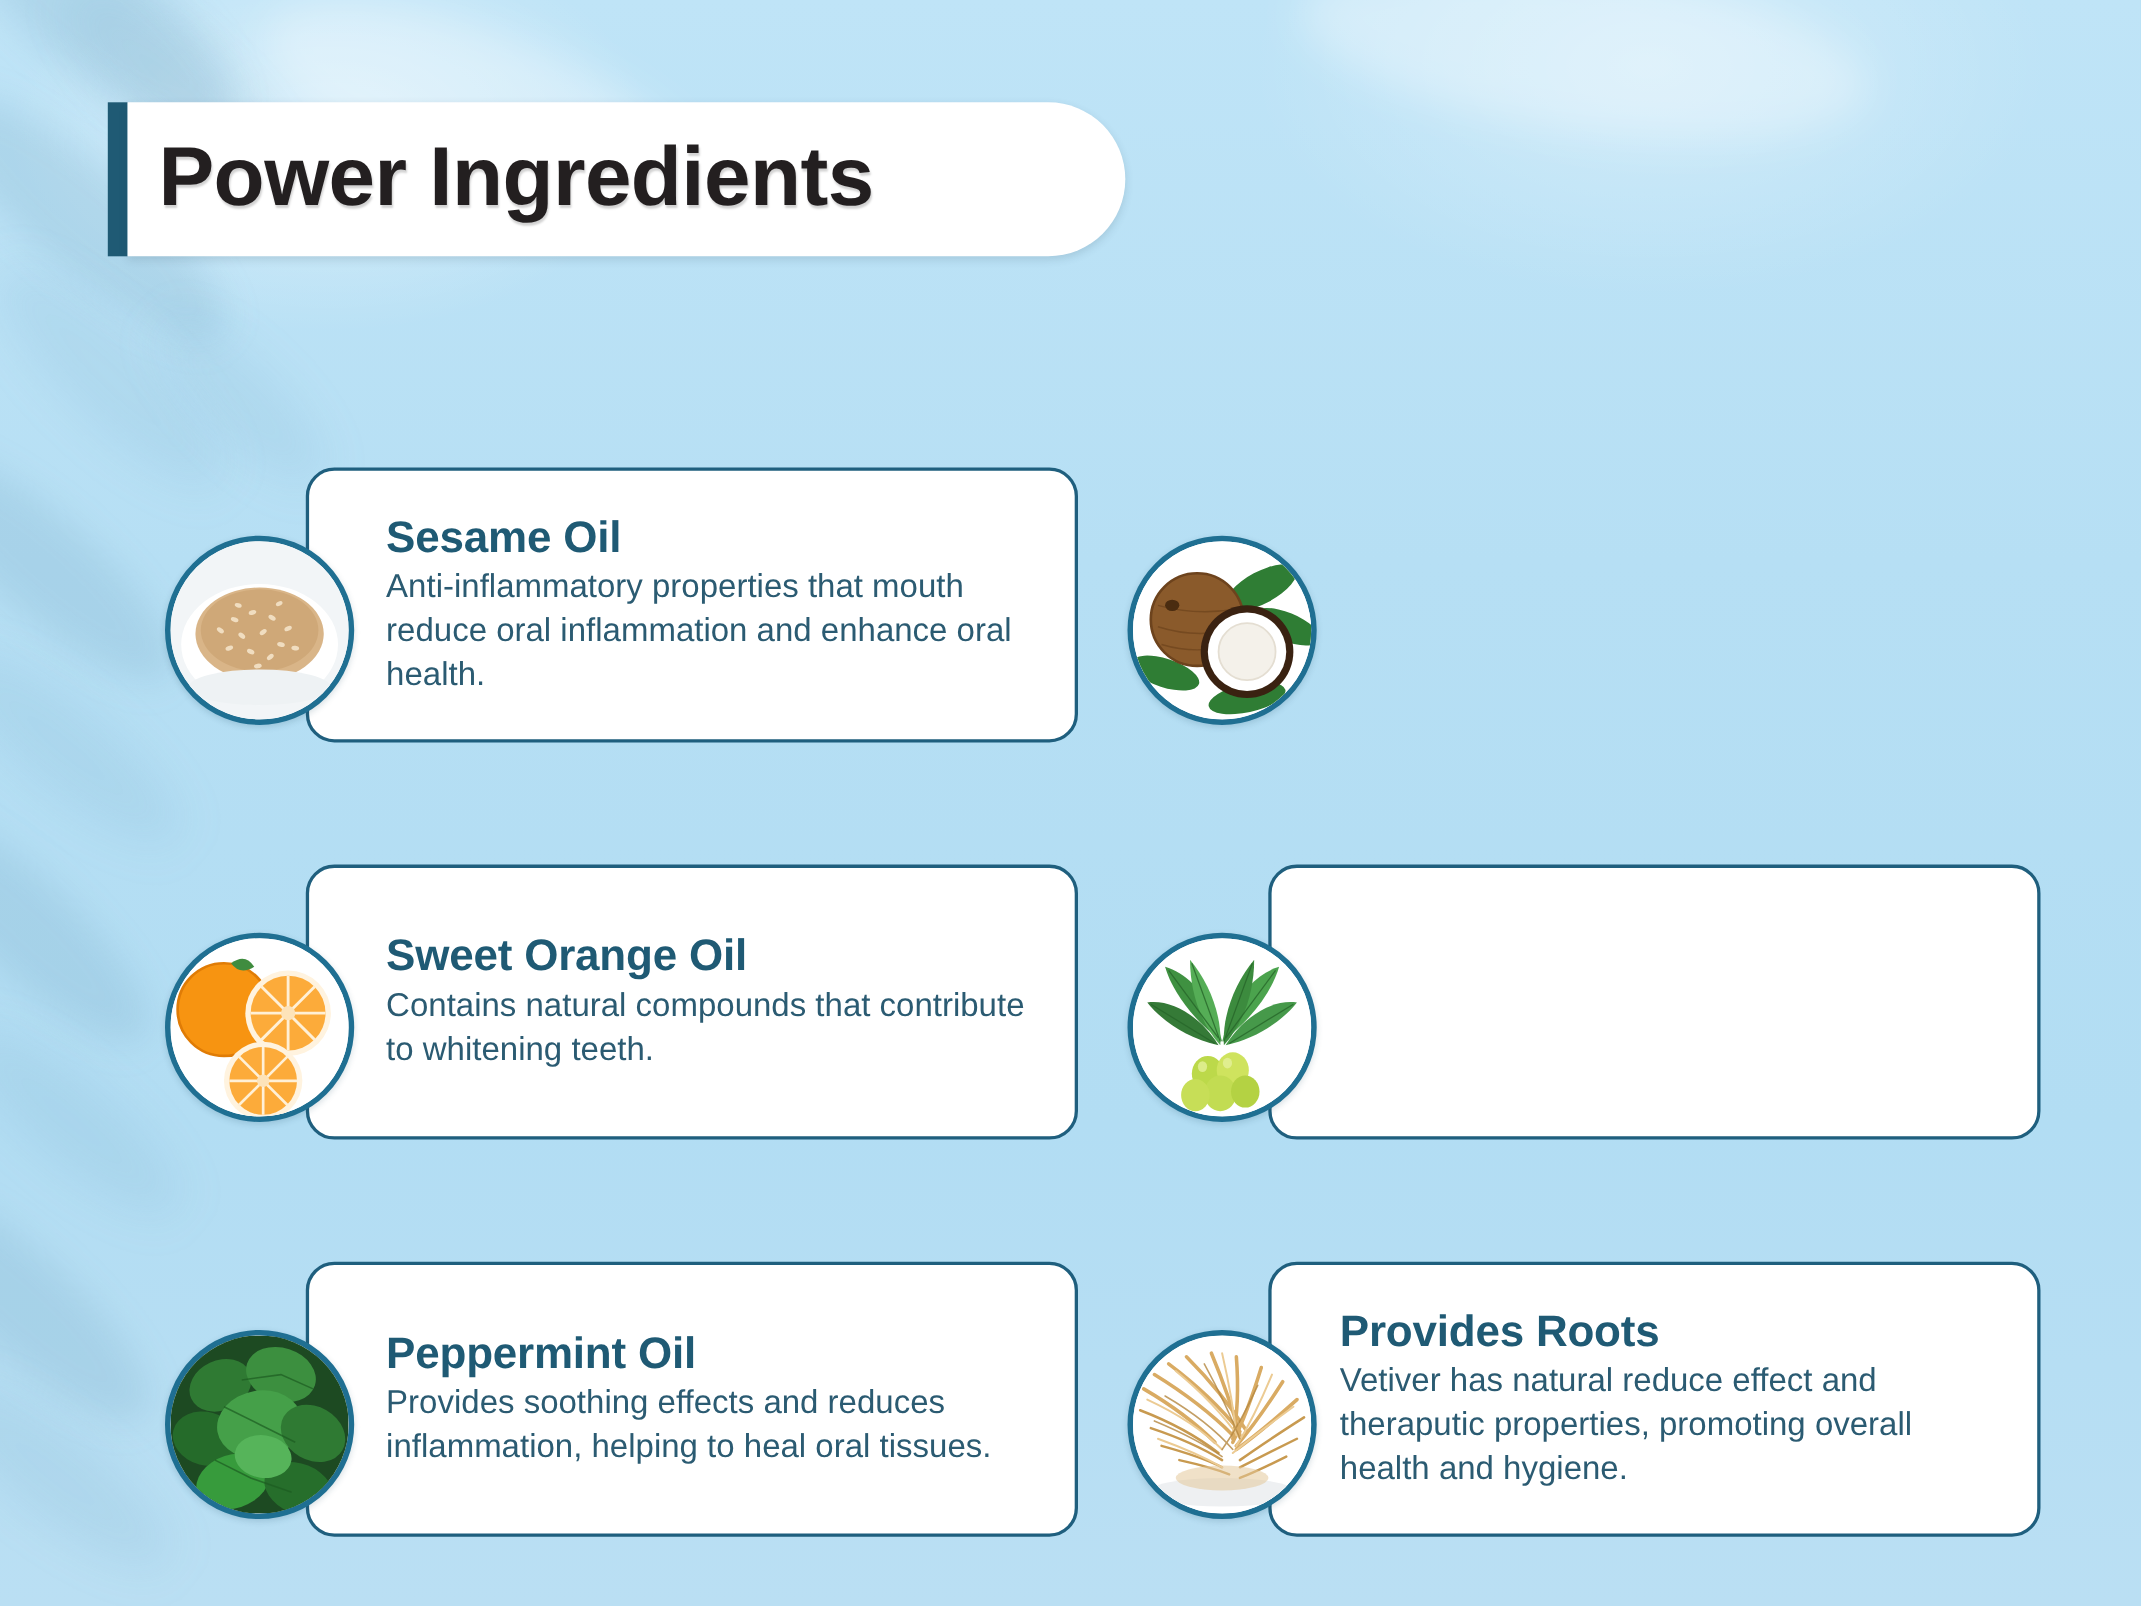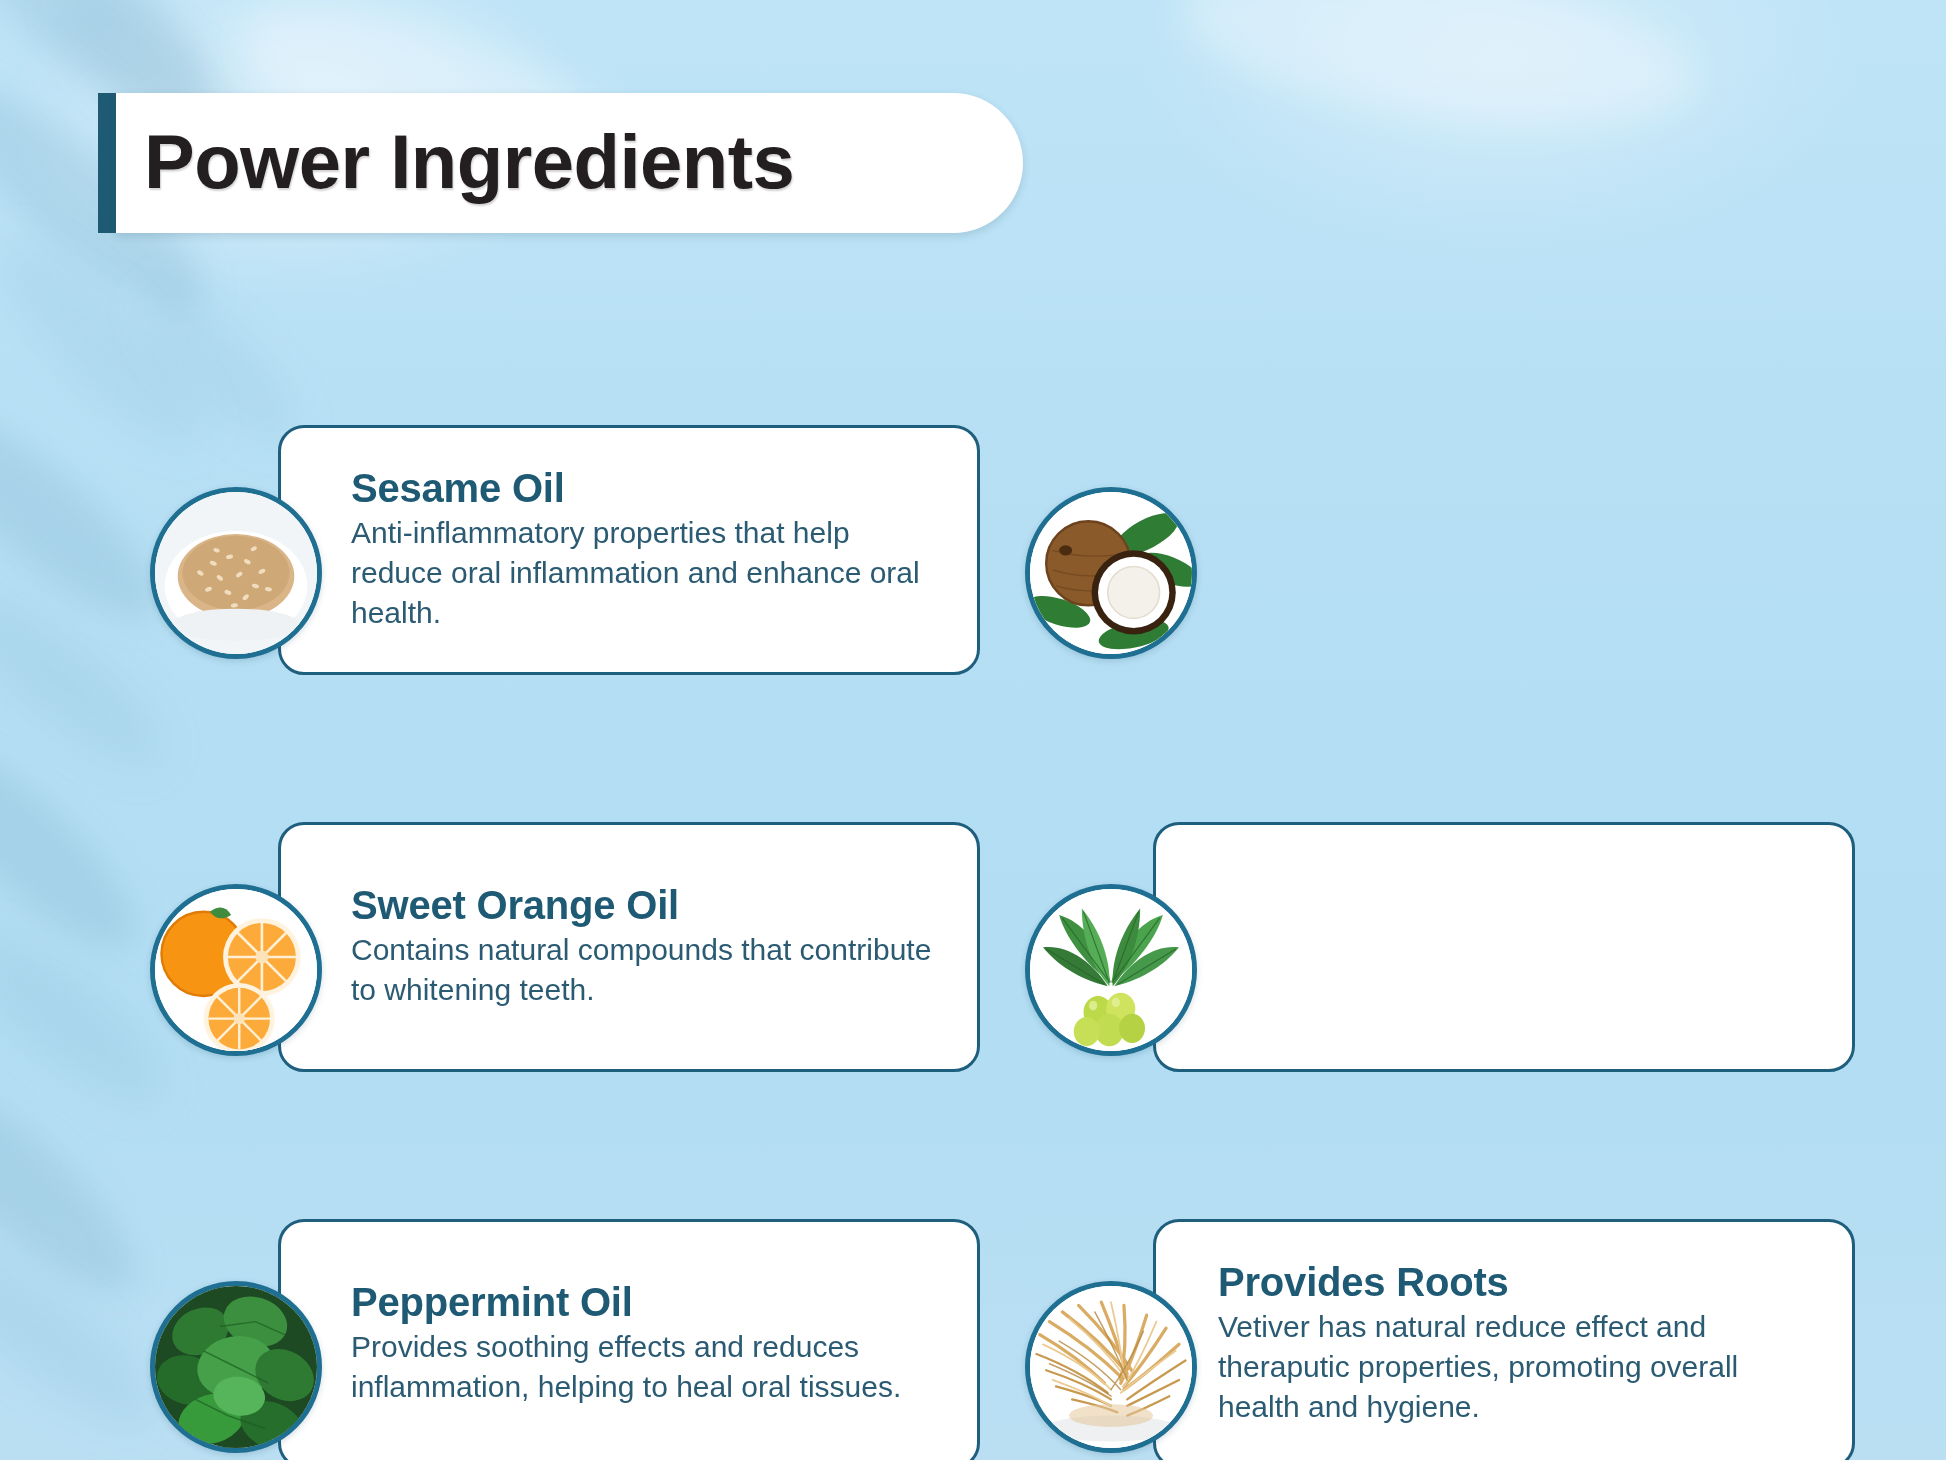--- a/index.html
+++ b/index.html
@@ -86,21 +86,21 @@
   .col {
     position: absolute;
     width: 830px;
   }
   .col-left  { left: 150px; }
   .col-right { left: 1025px; }
 
   .card-row {
     position: relative;
     height: 296px;
-    margin-bottom: 101px;
+    margin-bottom: 65px;
   }
 
   .thumb {
     position: absolute;
     left: 0;
     top: 50%;
     transform: translateY(-50%);
     width: 172px;
     height: 172px;
     border-radius: 50%;
@@ -209,21 +209,21 @@
               <ellipse cx="49" cy="70" rx="2.2" ry="1.3" transform="rotate(-10 49 70)"></ellipse>
               <ellipse cx="38" cy="36" rx="2" ry="1.2" transform="rotate(18 38 36)"></ellipse>
               <ellipse cx="61" cy="35" rx="2" ry="1.2" transform="rotate(-28 61 35)"></ellipse>
             </g>
             <ellipse cx="50" cy="82" rx="40" ry="10" fill="#eef2f4"></ellipse>
           </svg>
         </div>
         <div class="card">
           <div class="card-inner">
             <div class="card-title">Sesame Oil</div>
-            <div class="card-desc">Anti-inflammatory properties that help reduce oral inflammation and enhance oral health.</div>
+            <div class="card-desc">Anti-inflammatory properties that mouth reduce oral inflammation and enhance oral health.</div>
           </div>
         </div>
       </div>
 
       <div class="card-row">
         <div class="thumb">
           <svg viewBox="0 0 100 100" preserveAspectRatio="xMidYMid slice">
             <rect width="100" height="100" fill="#ffffff"></rect>
             <circle cx="30" cy="40" r="26" fill="#f79411"></circle>
             <circle cx="30" cy="40" r="26" fill="none" stroke="#e07c06" stroke-width="1.5"></circle>

